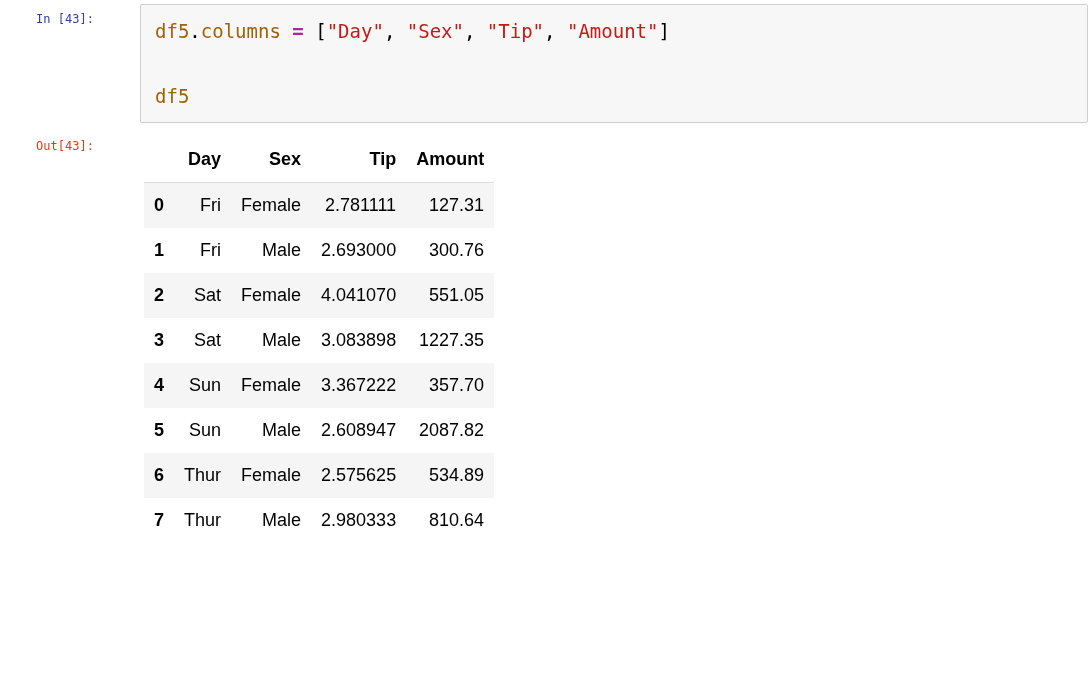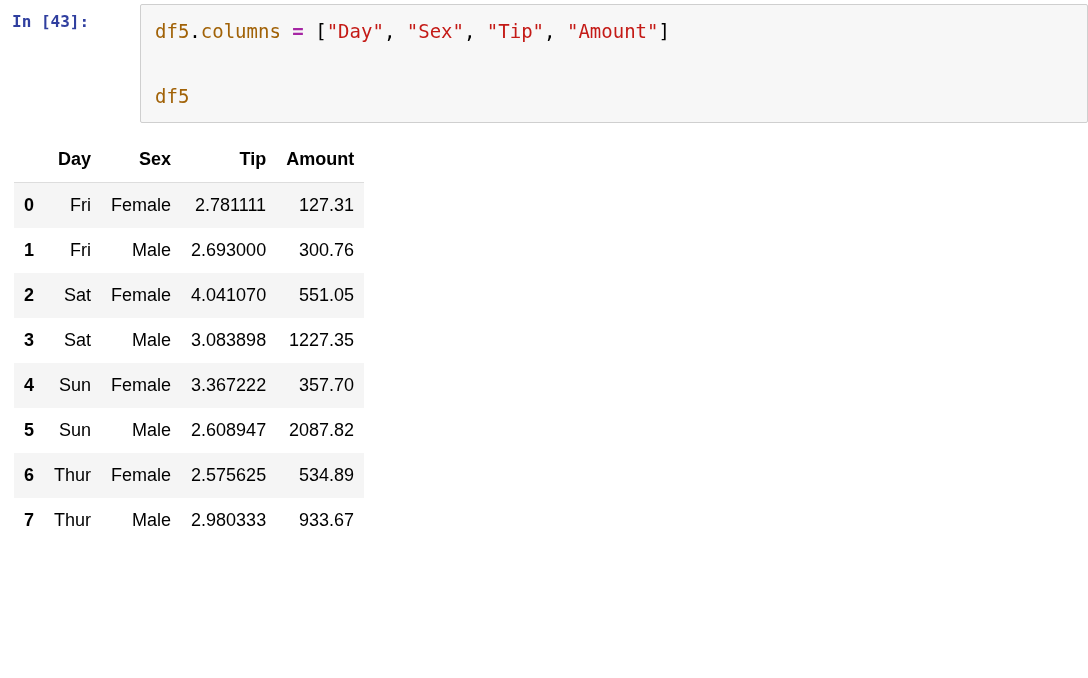--- a/index.html
+++ b/index.html
@@ -11,24 +11,24 @@
     background: #fff;
   }
   .cell {
     display: flex;
     align-items: flex-start;
     padding: 4px 0;
   }
   .prompt {
     min-width: 130px;
     padding: 8px 12px;
-    text-align: left;
+    text-align: center;
     font-family: "Menlo", "Consolas", "DejaVu Sans Mono", monospace;
-    font-size: 16px;
-    font-weight: bold;
+    font-size: 12px;
+    font-weight: normal;
     box-sizing: border-box;
   }
   .prompt-in { color: #303F9F; }
   .prompt-out { color: #D84315; }
   .code-area {
     flex: 1;
     background: #f7f7f7;
     border: 1px solid #cfcfcf;
     border-radius: 2px;
     padding: 10px 14px;
@@ -77,20 +77,21 @@
 <body>
 
 <div class="cell">
   <div class="prompt prompt-in">In [43]:</div>
   <div class="code-area"><span class="ident">df5</span><span class="punct">.</span><span class="ident">columns</span> <span class="op">=</span> <span class="punct">[</span><span class="string">"Day"</span><span class="punct">, </span><span class="string">"Sex"</span><span class="punct">, </span><span class="string">"Tip"</span><span class="punct">, </span><span class="string">"Amount"</span><span class="punct">]</span>
 
 <span class="ident">df5</span></div>
 </div>
 
 <div class="cell">
+  <div class="prompt prompt-out">Out[43]:</div>
   <div class="output-area">
     <table class="dataframe">
       <thead>
         <tr>
           <th></th>
           <th>Day</th>
           <th>Sex</th>
           <th>Tip</th>
           <th>Amount</th>
         </tr>
@@ -143,18 +144,18 @@
           <td>Thur</td>
           <td>Female</td>
           <td>2.575625</td>
           <td>534.89</td>
         </tr>
         <tr>
           <th>7</th>
           <td>Thur</td>
           <td>Male</td>
           <td>2.980333</td>
-          <td>933.67</td>
+          <td>810.64</td>
         </tr>
       </tbody>
     </table>
   </div>
 </div>
 
 </body></html>

